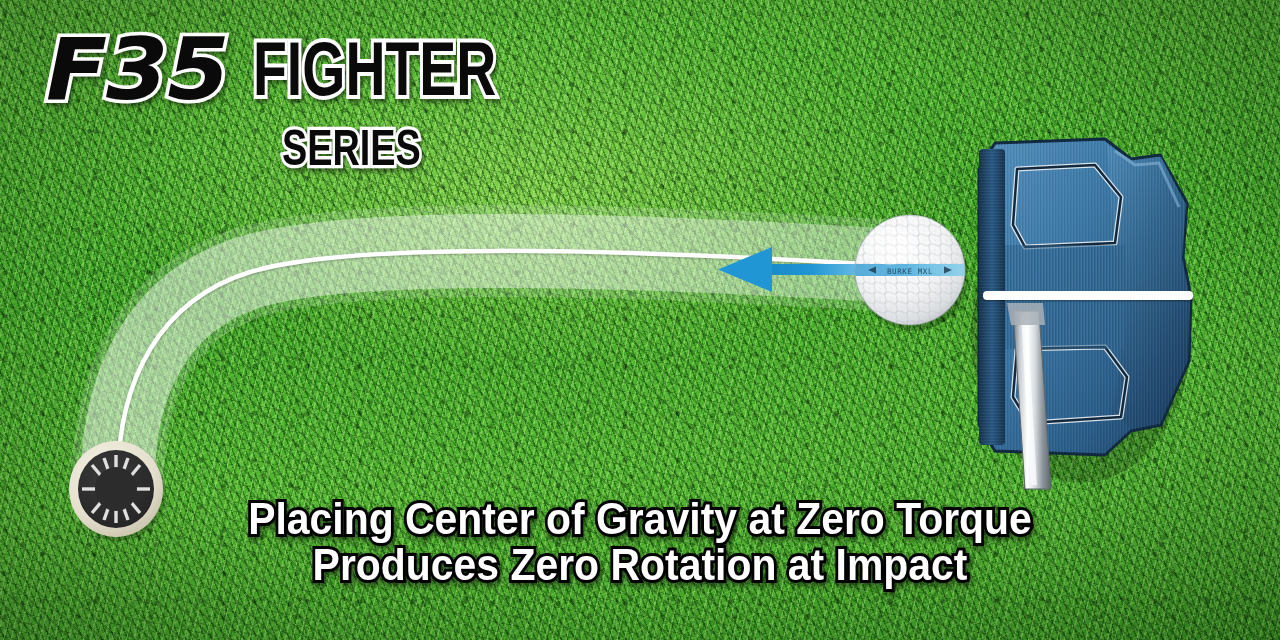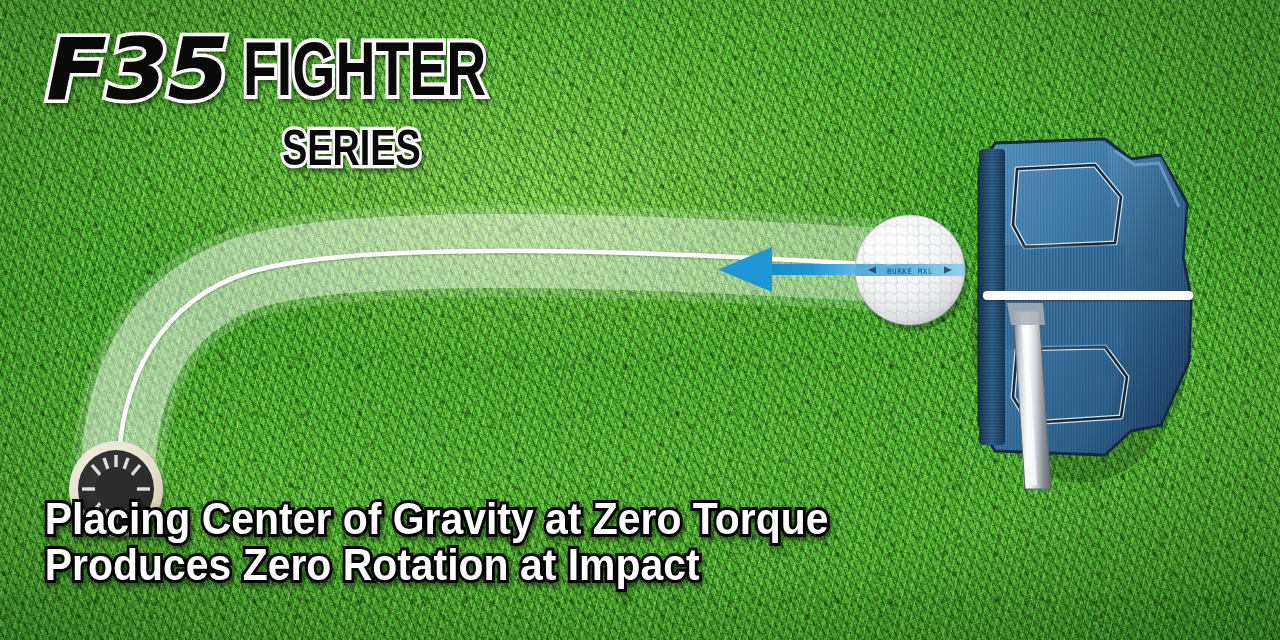--- a/index.html
+++ b/index.html
@@ -50,21 +50,21 @@
     background-size:53px 47px,67px 59px,41px 61px,73px 43px;
     mix-blend-mode:multiply;opacity:.7;
   }
   .vignette{
     position:absolute;inset:0;
     background:radial-gradient(ellipse 78% 78% at 50% 48%, rgba(0,0,0,0) 55%, rgba(0,0,0,.30) 100%);
   }
 
   
   .logo{position:absolute;left:46px;top:26px;line-height:1;}
-  .logo-row{display:flex;align-items:flex-end;gap:22px;}
+  .logo-row{display:flex;align-items:flex-end;gap:32px;}
   .logo-f35{
     font-family:"DejaVu Sans",sans-serif;
     font-size:86px;font-weight:700;font-style:italic;
     letter-spacing:-1px;color:#0a0a0a;
     transform:scaleX(1.04);transform-origin:left bottom;
     -webkit-text-stroke:7px #ffffff;paint-order:stroke fill;
     filter:drop-shadow(2px 3px 2px rgba(0,0,0,.45));
   }
   .logo-fighter{
     font-family:"Liberation Sans",sans-serif;
@@ -80,21 +80,21 @@
     font-size:44px;font-weight:700;color:#0a0a0a;
     transform:scaleX(.86) scaleY(1.12);transform-origin:left top;
     -webkit-text-stroke:6px #ffffff;paint-order:stroke fill;
     filter:drop-shadow(2px 3px 2px rgba(0,0,0,.45));
     margin-left:236px;margin-top:12px;
   }
 
   
   .caption{
     position:absolute;left:0;right:0;top:496px;
-    text-align:left;line-height:1.04;
+    text-align:center;line-height:1.04;
     pointer-events:none;
   }
   .caption-line{
     font-family:"Liberation Sans",sans-serif;
     font-size:44px;font-weight:700;color:#ffffff;
     display:block;
     transform:scaleX(.93);
     -webkit-text-stroke:6px #000000;paint-order:stroke fill;
     filter:drop-shadow(2px 3px 3px rgba(0,0,0,.55));
   }

